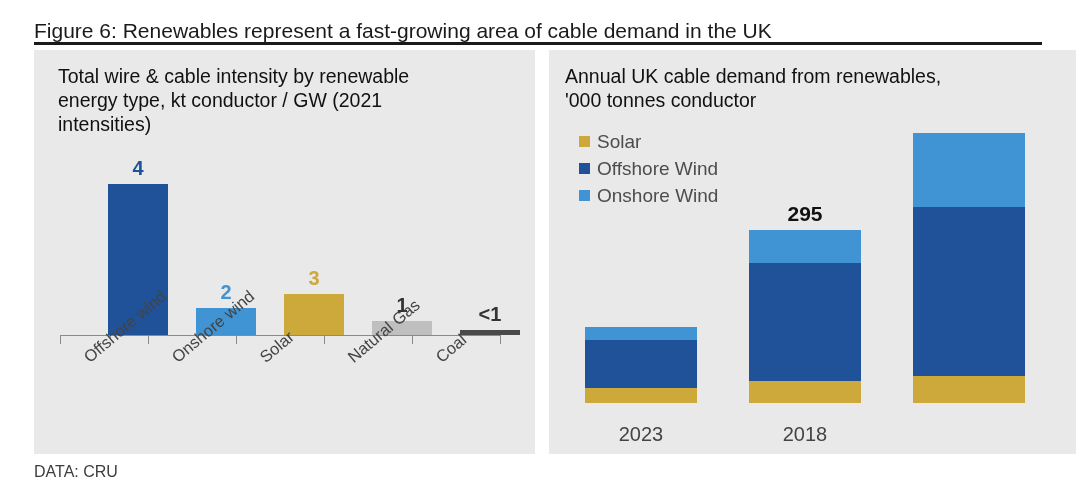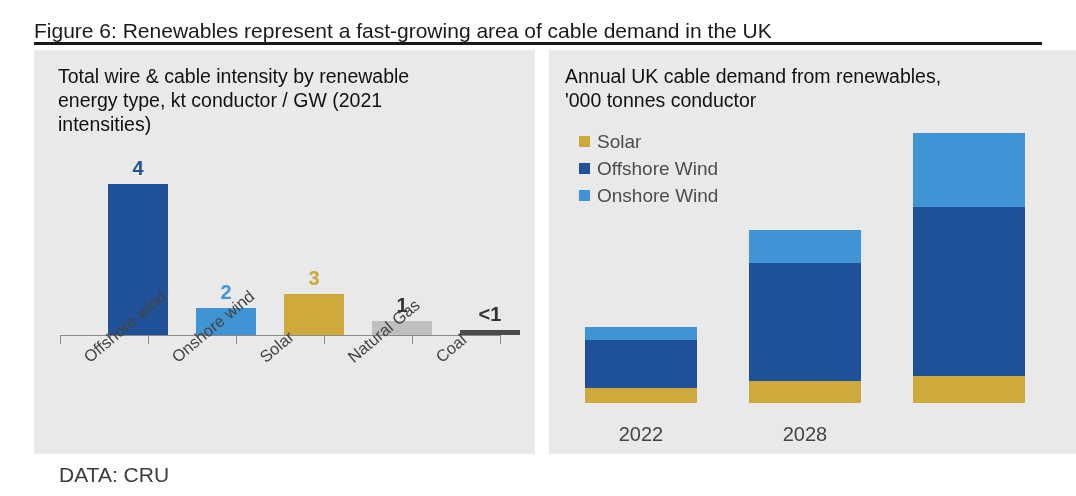--- a/index.html
+++ b/index.html
@@ -165,23 +165,22 @@
     font-size: 19px;
     color: #4d4d4d;
     white-space: nowrap;
   }
 
   
   #data-source {
     position: absolute;
     left: 34px;
     top: 463px;
-    font-size: 21px;
+    font-size: 16px;
     color: #3d3d3d;
-    margin-left: 25px;
   }
 </style>
 </head>
 <body>
 
 <div id="figure-header">
   <div id="figure-title">Figure 6: Renewables represent a fast-growing area of cable demand in the UK</div>
 </div>
 <div id="header-rule"></div>
 
@@ -230,27 +229,28 @@
         <span class="legend-swatch" style="background: rgb(65, 148, 211);"></span>
         <span class="legend-label">Onshore Wind</span>
       </div>
     </div>
   <div id="right-plot">
       <div class="rbar-group" style="left: 36px;">
         <div class="rseg" style="height: 12.885px; background: rgb(65, 148, 211);"></div>
         <div class="rseg" style="height: 47.4403px; background: rgb(31, 82, 153);"></div>
         <div class="rseg" style="height: 15.2278px; background: rgb(205, 168, 59);"></div>
       </div>
-      <div class="ryear" style="left: 36px;">2022</div>
+      <div class="ryear" style="left: 36px;">2023</div>
       <div class="rbar-group" style="left: 200px;">
         <div class="rseg" style="height: 32.7983px; background: rgb(65, 148, 211);"></div>
         <div class="rseg" style="height: 117.722px; background: rgb(31, 82, 153);"></div>
         <div class="rseg" style="height: 22.256px; background: rgb(205, 168, 59);"></div>
       </div>
-      <div class="ryear" style="left: 200px;">2028</div>
+      <div class="rbar-value" style="left: 200px; bottom: 227.777px;">295</div>
+      <div class="ryear" style="left: 200px;">2018</div>
       <div class="rbar-group" style="left: 364px;">
         <div class="rseg" style="height: 74.3818px; background: rgb(65, 148, 211);"></div>
         <div class="rseg" style="height: 168.677px; background: rgb(31, 82, 153);"></div>
         <div class="rseg" style="height: 26.9414px; background: rgb(205, 168, 59);"></div>
       </div>
     </div>
 </div>
 
 <div id="data-source">DATA: CRU</div>
 

